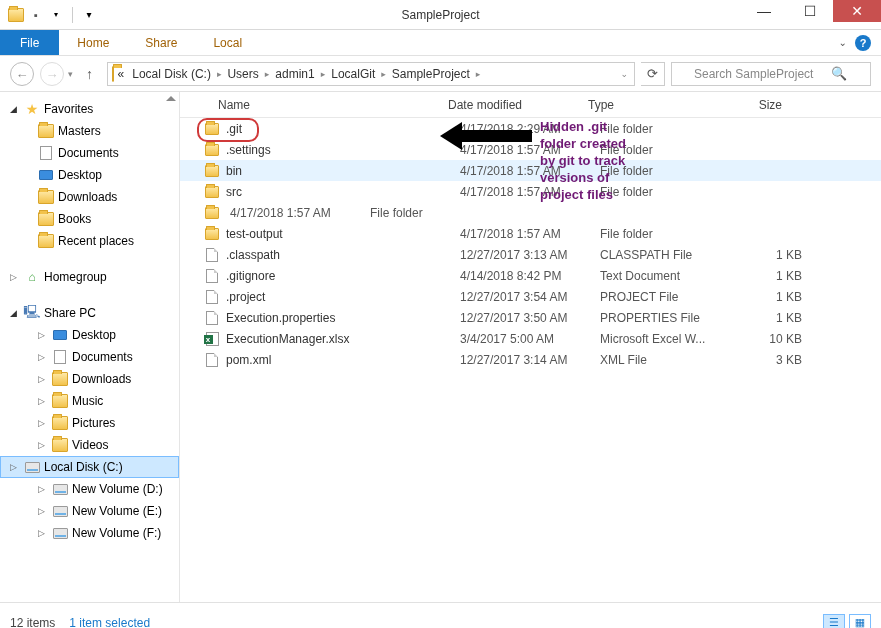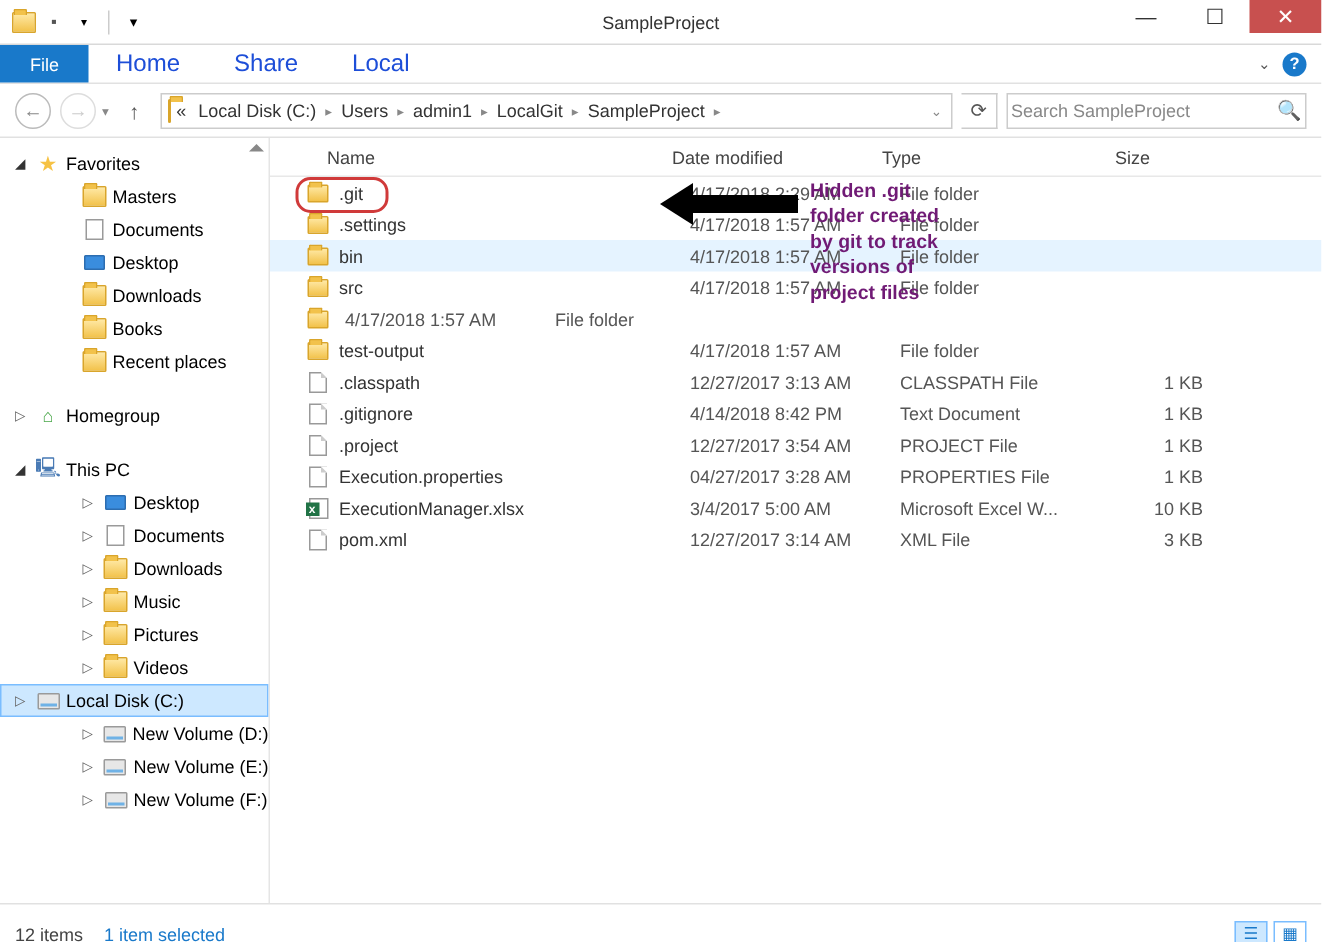--- a/index.html
+++ b/index.html
@@ -13,68 +13,68 @@
 .titlebar .title { position: absolute; left: 50%; transform: translateX(-50%); font-size: 12px; color: #333; }
 .titlebar .win-controls { position: absolute; right: 0; top: 0; display: flex; }
 .titlebar .win-btn { width: 46px; height: 22px; display: flex; align-items: center; justify-content: center; font-size: 14px; color: #333; }
 .titlebar .win-btn.close { background: #c8504f; color: #fff; width: 48px; }
 .folder-glyph { width: 16px; height: 14px; background: linear-gradient(#ffe9a6,#f2c24b); border: 1px solid #d9a52b; border-radius: 1px; position: relative; }
 .folder-glyph:before { content:""; position:absolute; top:-3px; left:0; width:7px; height:3px; background:#f2c24b; border:1px solid #d9a52b; border-bottom:none; border-radius:1px 1px 0 0; }
 
 
 .ribbon { height: 26px; background: #fff; border-bottom: 1px solid #e1e1e1; display: flex; align-items: stretch; }
 .ribbon .file-tab { background: #1979ca; color: #fff; padding: 0 20px; display: flex; align-items: center; font-size: 12px; }
-.ribbon .tab { padding: 0 18px; display: flex; align-items: center; font-size: 16px; color: #1d4ed8; }
+.ribbon .tab { padding: 0 18px; display: flex; align-items: center; font-size: 12px; color: #a16207; }
 .ribbon .right { margin-left: auto; display: flex; align-items: center; padding-right: 10px; gap: 8px; }
 .ribbon .chev { font-size: 10px; color: #555; }
 .ribbon .help { width: 16px; height: 16px; border-radius: 50%; background: #1979ca; color: #fff; display: flex; align-items: center; justify-content: center; font-size: 11px; font-weight: bold; }
 
 
 .addrbar { height: 36px; display: flex; align-items: center; padding: 4px 10px; gap: 6px; border-bottom: 1px solid #e1e1e1; }
 .nav-btn { width: 24px; height: 24px; border: 1px solid #bbb; border-radius: 50%; display: flex; align-items: center; justify-content: center; color: #888; font-size: 13px; }
 .nav-btn.disabled { color: #ccc; border-color: #ddd; }
 .nav-drop { font-size: 9px; color: #888; margin-left: -2px; }
 .up-btn { width: 22px; height: 22px; display: flex; align-items: center; justify-content: center; color: #555; font-size: 14px; }
 .breadcrumb { flex: 1; height: 24px; border: 1px solid #ccc; display: flex; align-items: center; padding: 0 4px; font-size: 12px; color: #333; }
 .breadcrumb .crumb { padding: 0 4px; }
 .breadcrumb .sep { color: #888; font-size: 9px; padding: 0 2px; }
 .refresh { width: 24px; height: 24px; border: 1px solid #ccc; border-left: none; display: flex; align-items: center; justify-content: center; font-size: 13px; color: #555; }
-.searchbox { width: 200px; height: 24px; border: 1px solid #ccc; display: flex; align-items: center; padding: 0 2px; font-size: 12px; color: #888; justify-content: space-between; }
+.searchbox { width: 200px; height: 24px; border: 1px solid #ccc; display: flex; align-items: center; padding: 0 22px; font-size: 12px; color: #888; justify-content: space-between; }
 .searchbox .mag { font-size: 13px; color: #555; }
 
 
 .content { display: flex; height: calc(628px - 30px - 26px - 36px - 26px); }
 
 
 .navpane { width: 180px; border-right: 1px solid #e5e5e5; padding: 6px 0; font-size: 12px; overflow: hidden; position: relative; }
 .navpane .scroll-hint { position: absolute; right: 2px; top: 4px; bottom: 4px; width: 12px; }
 .navpane .scroll-hint .arrow { width: 0; height: 0; border-left: 5px solid transparent; border-right: 5px solid transparent; border-bottom: 5px solid #888; margin: 0 auto; }
 .navpane .group { margin-bottom: 14px; }
 .navpane .row { display: flex; align-items: center; height: 22px; padding-left: 10px; gap: 4px; white-space: nowrap; }
-.navpane .row.indent { padding-left: 55px; }
+.navpane .row.indent { padding-left: 38px; }
 .navpane .row.selected { background: #cde8ff; border: 1px solid #7abdff; padding-left: 9px; }
 .navpane .expander { width: 10px; font-size: 9px; color: #666; }
 .navpane .expander.open { color: #333; }
 .navpane .icon { width: 16px; height: 16px; display: flex; align-items: center; justify-content: center; }
 .star { color: #f6c244; font-size: 14px; }
 .pc { color: #4a7bb5; font-size: 13px; }
 .hg { color: #4aa84a; font-size: 12px; }
 .disk-glyph { width: 15px; height: 11px; background: #e7e7e7; border: 1px solid #9a9a9a; border-radius: 1px; position: relative; }
 .disk-glyph:after { content:""; position:absolute; bottom:1px; left:1px; right:1px; height:2px; background:#6fb2e6; }
 .doc-glyph { width: 12px; height: 14px; background:#fff; border:1px solid #9a9a9a; }
 .desk-glyph { width:14px; height:10px; background:#3a8dde; border:1px solid #2c6db0; border-radius:1px; }
 
 
 .filelist { flex: 1; position: relative; }
 .columns { display: flex; height: 26px; border-bottom: 1px solid #e8e8e8; font-size: 12px; color: #444; align-items: center; padding-left: 30px; }
 .columns .col { padding: 0 8px; }
 .col-name { width: 230px; }
 .col-date { width: 140px; }
 .col-type { width: 140px; }
-.col-size { width: 70px; text-align: center; }
+.col-size { width: 70px; text-align: right; }
 .rows { font-size: 12px; color: #333; }
 .frow { display: flex; align-items: center; height: 21px; padding-left: 22px; }
 .frow.selected { background: #e5f3ff; }
 .frow .ficon { width: 20px; display: flex; align-items: center; justify-content: center; }
 .frow .fname { width: 230px; padding-left: 4px; }
 .frow .fdate { width: 140px; padding-left: 8px; color: #555; }
 .frow .ftype { width: 140px; padding-left: 8px; color: #555; }
 .frow .fsize { width: 70px; text-align: right; color: #555; }
 .file-glyph { width: 12px; height: 14px; background: #fff; border: 1px solid #999; position: relative; }
 .file-glyph:before { content:""; position:absolute; top:-1px; right:-1px; border-top:4px solid #fff; border-left:4px solid #ccc; }
@@ -215,21 +215,21 @@
         <span class="expander">▷</span>
         <span class="icon hg">⌂</span>
         <span>Homegroup</span>
       </div>
     </div>
 
     <div class="group">
       <div class="row">
         <span class="expander open">◢</span>
         <span class="icon pc">🖳</span>
-        <span>This PC</span>
+        <span>Share PC</span>
       </div>
       <div class="row indent">
           <span class="expander">▷</span>
           <span class="icon">
             <span class="desk-glyph"></span>
           </span>
           <span>Desktop</span>
         </div>
       <div class="row indent">
           <span class="expander">▷</span>
@@ -383,21 +383,21 @@
           <span class="fname">.project</span>
           <span class="fdate">12/27/2017 3:54 AM</span>
           <span class="ftype">PROJECT File</span>
           <span class="fsize">1 KB</span>
         </div>
         <div class="frow">
           <span class="ficon">
             <span class="file-glyph"></span>
           </span>
           <span class="fname">Execution.properties</span>
-          <span class="fdate">04/27/2017 3:28 AM</span>
+          <span class="fdate">12/27/2017 3:50 AM</span>
           <span class="ftype">PROPERTIES File</span>
           <span class="fsize">1 KB</span>
         </div>
         <div class="frow">
           <span class="ficon">
             <span class="xls-glyph"></span>
           </span>
           <span class="fname">ExecutionManager.xlsx</span>
           <span class="fdate">3/4/2017 5:00 AM</span>
           <span class="ftype">Microsoft Excel W...</span>

